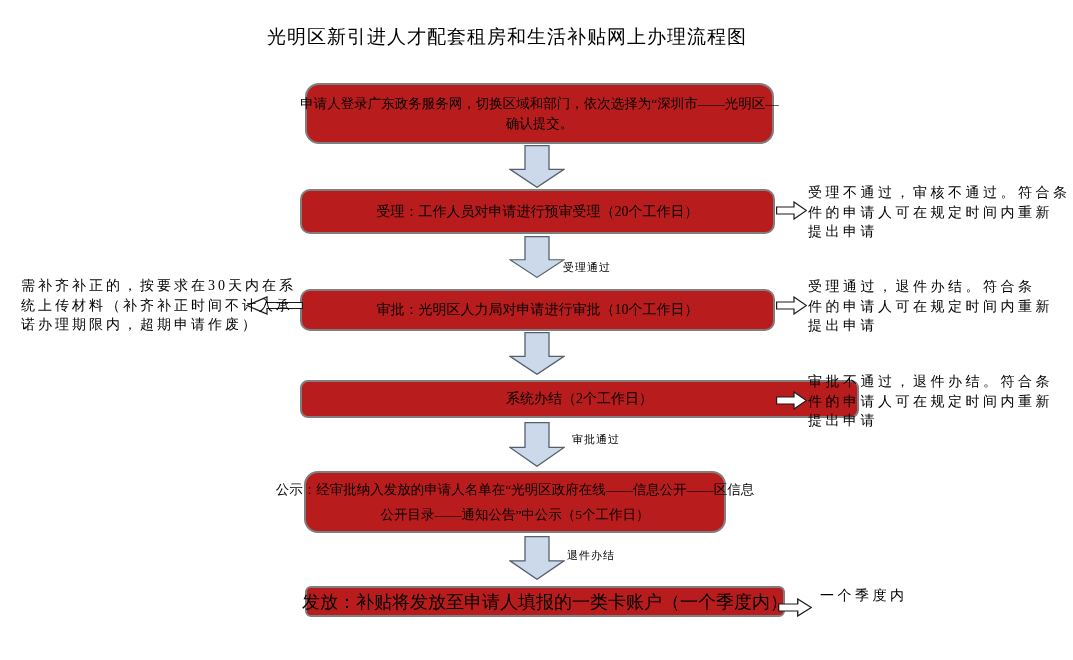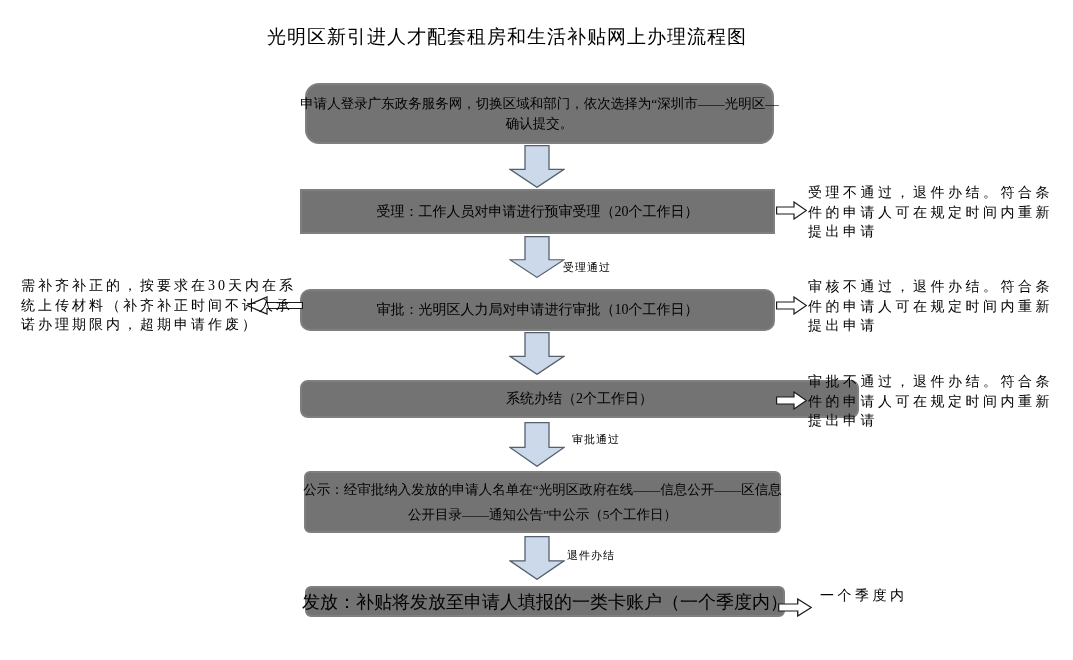--- a/index.html
+++ b/index.html
@@ -6,30 +6,30 @@
   .canvas{
     position:relative;width:1073px;height:660px;background:var(--background,#fff);
     font-family:"Liberation Serif","DejaVu Serif",serif;color:var(--text,#000);
     overflow:hidden;
   }
   .title{
     position:absolute;top:24px;left:0;width:1014px;text-align:center;
     font-size:19px;letter-spacing:1px;white-space:nowrap;
   }
   .fbox{
-    position:absolute;background:#737373;border:2px solid var(--box-border,#7f7f7f);
+    position:absolute;background:#b91c1c;border:2px solid var(--box-border,#7f7f7f);
     display:flex;flex-direction:column;justify-content:center;align-items:center;
     text-align:center;box-sizing:border-box;
   }
   .fbox div{white-space:nowrap;}
   .box1{left:305px;top:83px;width:469px;height:61px;border-radius:14px;font-size:13.5px;line-height:20px;}
-  .box2{left:300px;top:189px;width:475px;height:45px;border-radius:0;font-size:14px;}
+  .box2{left:300px;top:189px;width:475px;height:45px;border-radius:10px;font-size:14px;}
   .box3{left:300px;top:289px;width:475px;height:42px;border-radius:10px;font-size:14px;}
   .box4{left:300px;top:380px;width:559px;height:38px;border-radius:8px;font-size:14px;}
-  .box5{left:304px;top:471px;width:477px;height:62px;border-radius:6px;font-size:13.5px;line-height:25px;}
+  .box5{left:304px;top:471px;width:422px;height:62px;border-radius:14px;font-size:13.5px;line-height:25px;}
   .box6{left:305px;top:586px;width:480px;height:31px;border-radius:6px;font-size:18px;}
   .darr{position:absolute;left:509px;width:56px;display:block;}
   .darr polygon{fill:var(--down-arrow-fill,#ccd9eb);stroke:var(--down-arrow-stroke,#55606c);stroke-width:1.3;}
   .arr1{top:145px;height:43px}
   .arr2{top:236px;height:42px}
   .arr3{top:332px;height:43px}
   .arr4{top:422px;height:45px}
   .arr5{top:536px;height:44px}
   .elabel{position:absolute;font-size:11px;letter-spacing:1px;white-space:nowrap;}
   .lab1{left:563px;top:260px}
@@ -67,21 +67,21 @@
   </svg>
 
   <div class="fbox box2">
     <div>受理：工作人员对申请进行预审受理（20个工作日）</div>
   </div>
 
   <svg class="rarr r1" viewBox="0 0 31 19" preserveAspectRatio="none">
     <polygon points="0.6,6 18,6 18,1 30.4,9.5 18,18 18,13 0.6,13"></polygon>
   </svg>
   <div class="note rnote1">
-    <div>受理不通过，退件办结。符合条</div>
+    <div>受理不通过，审核不通过。符合条</div>
     <div>件的申请人可在规定时间内重新</div>
     <div>提出申请</div>
   </div>
 
   <svg class="darr arr2" viewBox="0 0 56 46" preserveAspectRatio="none">
     <polygon points="16,0.7 40,0.7 40,26 55,26 28,45.3 1,26 16,26"></polygon>
   </svg>
   <div class="elabel lab1">受理通过</div>
 
   <div class="fbox box3">
@@ -94,21 +94,21 @@
   <div class="note lnote">
     <div>需补齐补正的，按要求在30天内在系</div>
     <div>统上传材料（补齐补正时间不计入承</div>
     <div>诺办理期限内，超期申请作废）</div>
   </div>
 
   <svg class="rarr r2" viewBox="0 0 31 19" preserveAspectRatio="none">
     <polygon points="0.6,6 18,6 18,1 30.4,9.5 18,18 18,13 0.6,13"></polygon>
   </svg>
   <div class="note rnote2">
-    <div>审核不通过，退件办结。符合条</div>
+    <div>受理通过，退件办结。符合条</div>
     <div>件的申请人可在规定时间内重新</div>
     <div>提出申请</div>
   </div>
 
   <svg class="darr arr3" viewBox="0 0 56 46" preserveAspectRatio="none">
     <polygon points="16,0.7 40,0.7 40,26 55,26 28,45.3 1,26 16,26"></polygon>
   </svg>
 
   <div class="fbox box4">
     <div>系统办结（2个工作日）</div>

